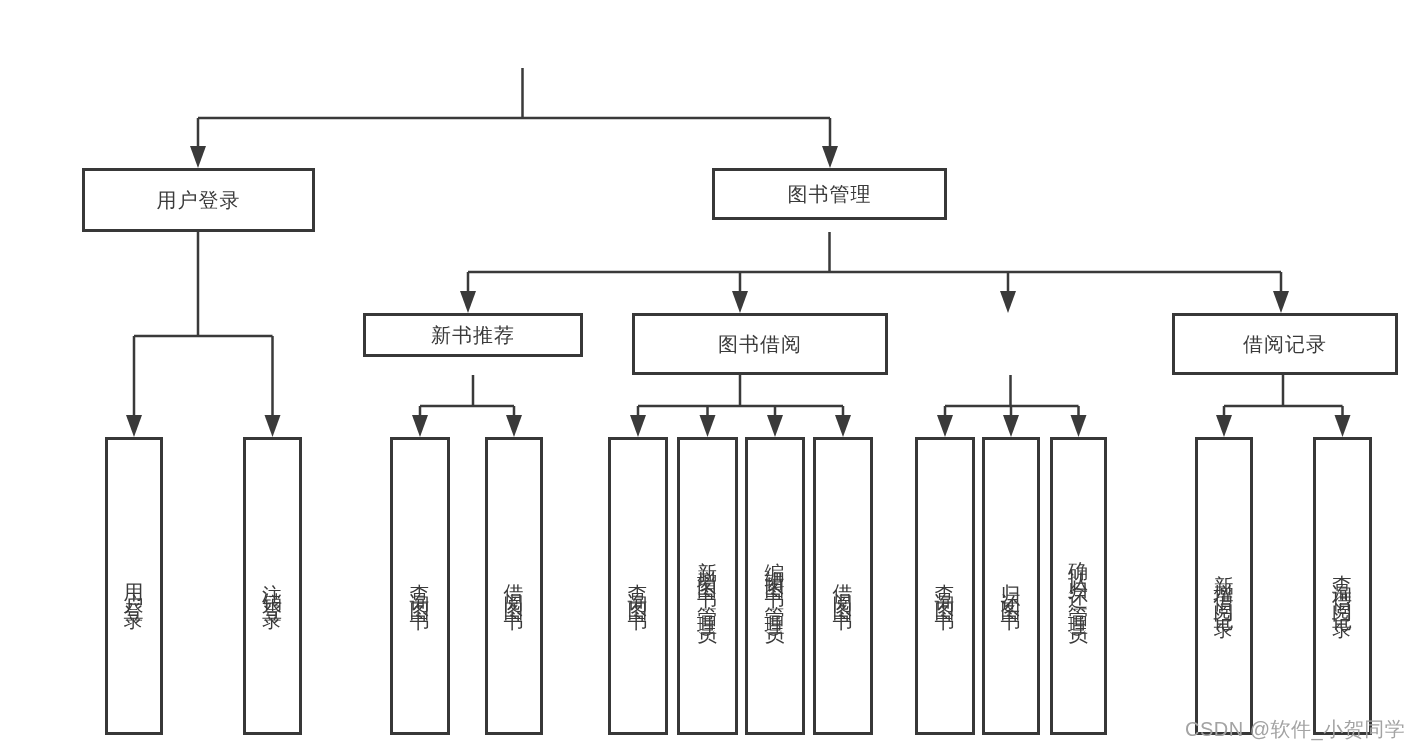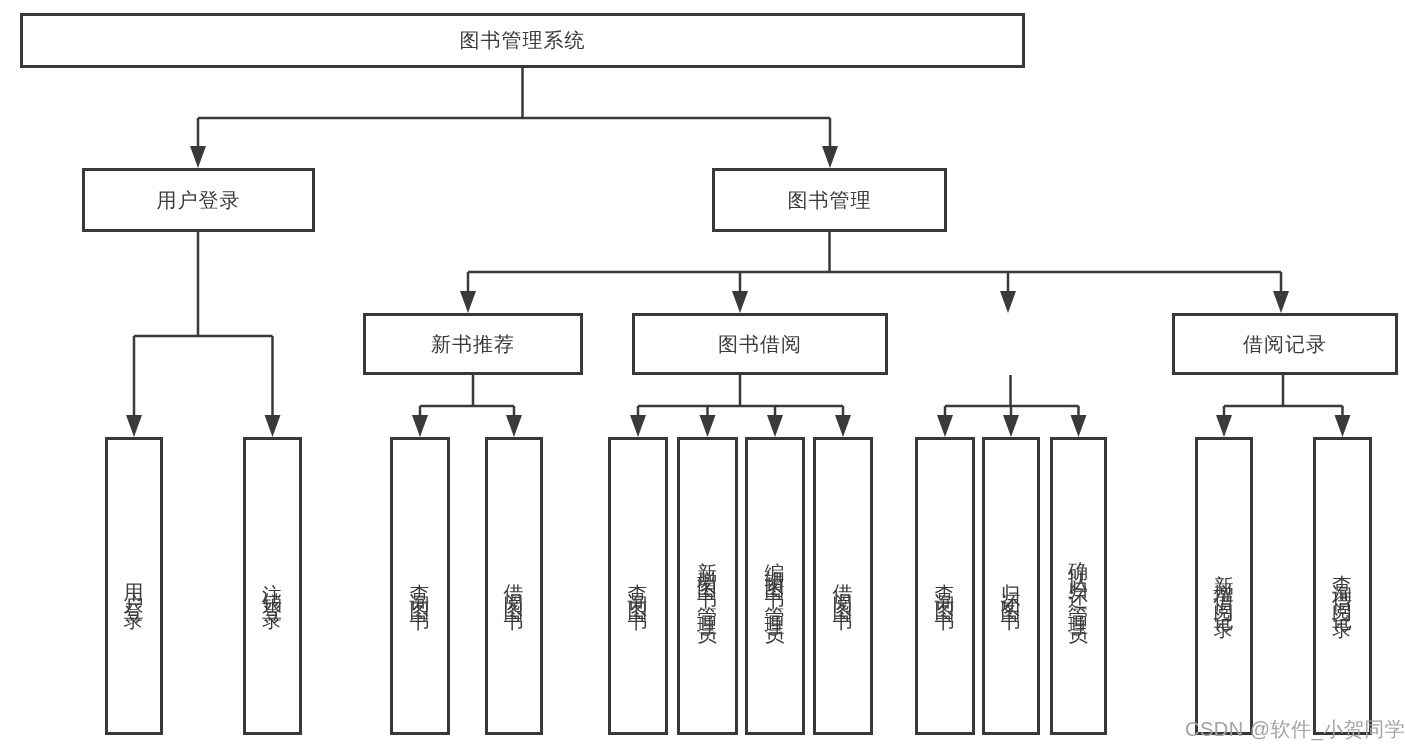--- a/index.html
+++ b/index.html
@@ -106,26 +106,25 @@
 
       <polygon points="937,415 953,415 945,437"></polygon>
       <polygon points="1003,415 1019,415 1011,437"></polygon>
       <polygon points="1070.5,415 1086.5,415 1078.5,437"></polygon>
 
       <polygon points="1216,415 1232,415 1224,437"></polygon>
       <polygon points="1334.5,415 1350.5,415 1342.5,437"></polygon>
     </g>
   </svg>
 
-  <div class="box" style="left:20px; top:13px; width:1005px; height:55px;">图书管理系统</div>
 
   <div class="box" style="left:82px; top:168px; width:233px; height:64px;">用户登录</div>
-  <div class="box" style="left:712px; top:168px; width:235px; height:64px;">图书管理</div>
+  <div class="box" style="left:712px; top:168px; width:235px; height:52px;">图书管理</div>
 
-  <div class="box" style="left:363px; top:313px; width:220px; height:62px;">新书推荐</div>
+  <div class="box" style="left:363px; top:313px; width:220px; height:44px;">新书推荐</div>
   <div class="box" style="left:632px; top:313px; width:256px; height:62px;">图书借阅</div>
   <div class="box" style="left:1172px; top:313px; width:226px; height:62px;">借阅记录</div>
 
   <div class="vbox" style="left:105px; top:437px; width:58px; height:298px;">用户登录</div>
   <div class="vbox" style="left:243px; top:437px; width:59px; height:298px;">注销登录</div>
 
   <div class="vbox" style="left:390px; top:437px; width:60px; height:298px;">查询图书</div>
   <div class="vbox" style="left:485px; top:437px; width:58px; height:298px;">借阅图书</div>
 
   <div class="vbox" style="left:608px; top:437px; width:60px; height:298px;">查询图书</div>

